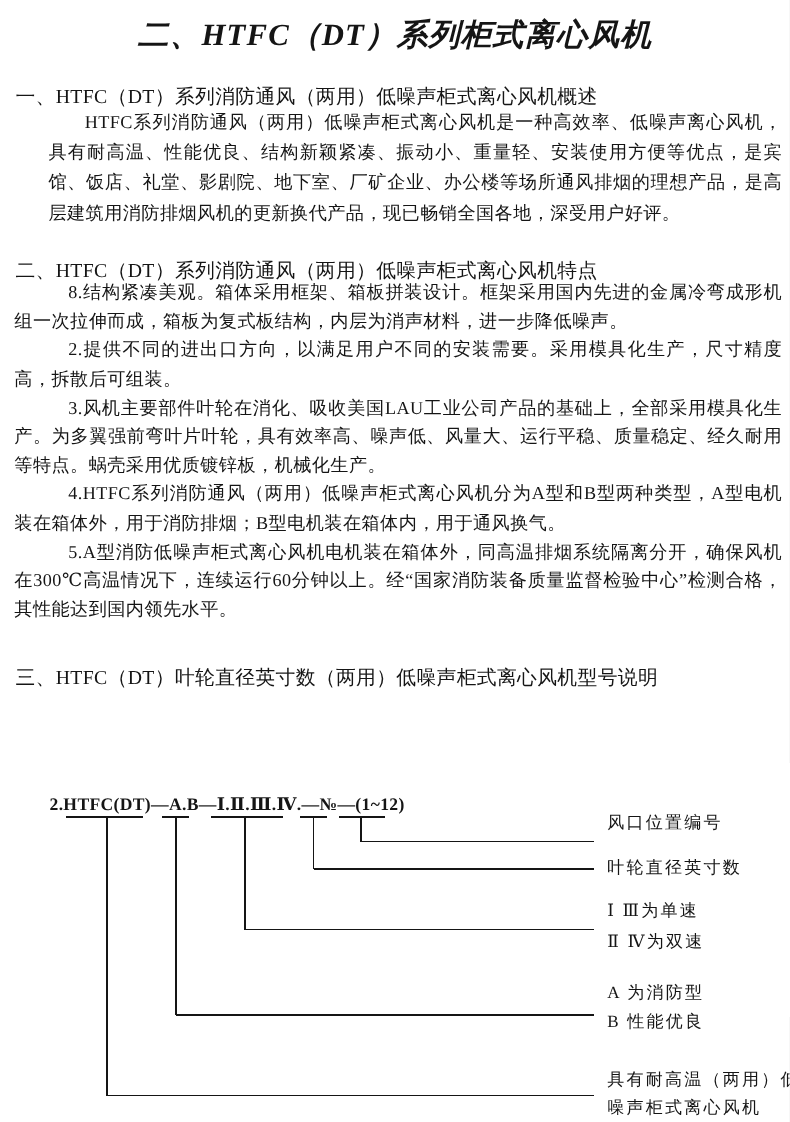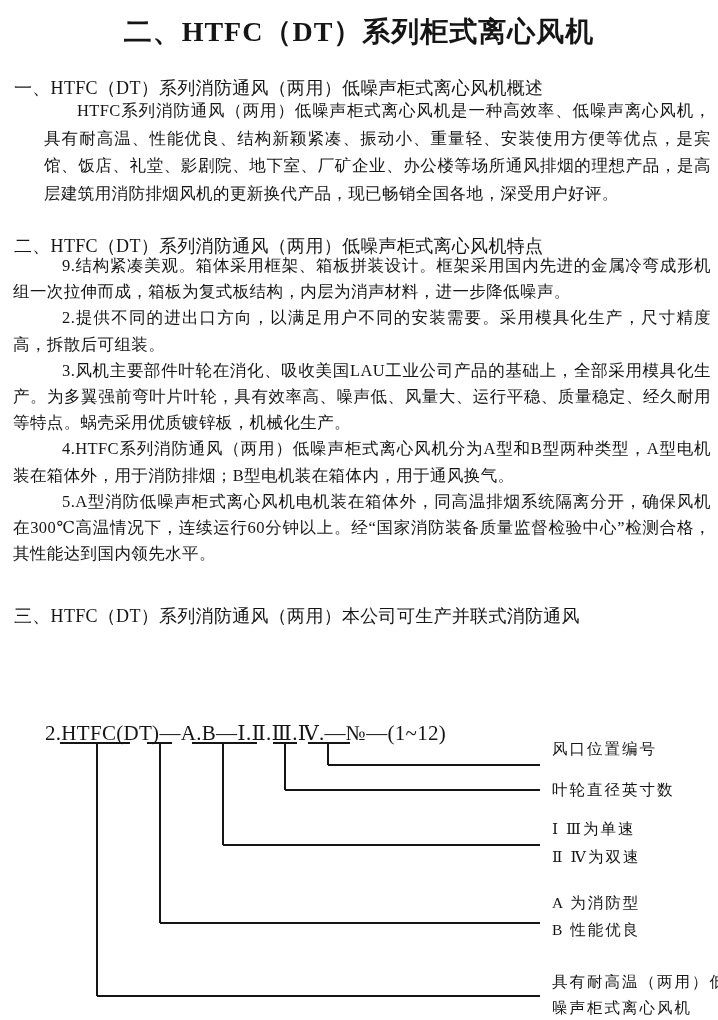--- a/index.html
+++ b/index.html
@@ -15,20 +15,21 @@
   }
   .main-title {
     position: absolute;
     top: 13px; left: 0;
     width: 718px;
     margin: 0;
     text-align: center;
     font-size: 28px;
     font-weight: 700;
     letter-spacing: 1px;
+    font-style: italic;
   }
   .sec-h {
     position: absolute;
     left: 6px; right: 6px;
     margin: 8px;
     font-size: 18px;
     font-weight: 400;
     letter-spacing: 0.3px;
     white-space: nowrap;
   }
@@ -63,23 +64,24 @@
   }
   .diagram {
     position: absolute;
     top: 712px; left: 0;
     width: 718px; height: 308px;
   }
   .diagram svg { position: absolute; top: 0; left: 0; }
   .model-code {
     position: absolute;
     top: 9px; left: 45px;
-    font-size: 21px;
+    font-size: 16px;
     letter-spacing: 0.3px;
     white-space: nowrap;
+    font-weight: bold;
   }
   .dlabel {
     position: absolute;
     left: 552px;
     height: 18px;
     line-height: 18px;
     font-size: 15.5px;
     letter-spacing: 2px;
     white-space: nowrap;
   }
@@ -97,28 +99,28 @@
 
 <div class="page">
 
   <h1 class="main-title">二、HTFC（DT）系列柜式离心风机</h1>
 
   <h2 class="sec-h sec-h-1">一、HTFC（DT）系列消防通风（两用）低噪声柜式离心风机概述</h2>
   <p class="para p1">HTFC系列消防通风（两用）低噪声柜式离心风机是一种高效率、低噪声离心风机，具有耐高温、性能优良、结构新颖紧凑、振动小、重量轻、安装使用方便等优点，是宾馆、饭店、礼堂、影剧院、地下室、厂矿企业、办公楼等场所通风排烟的理想产品，是高层建筑用消防排烟风机的更新换代产品，现已畅销全国各地，深受用户好评。</p>
 
   <h2 class="sec-h sec-h-2">二、HTFC（DT）系列消防通风（两用）低噪声柜式离心风机特点</h2>
   <div class="items">
-    <p class="item">9.结构紧凑美观。箱体采用框架、箱板拼装设计。框架采用国内先进的金属冷弯成形机组一次拉伸而成，箱板为复式板结构，内层为消声材料，进一步降低噪声。</p>
+    <p class="item">8.结构紧凑美观。箱体采用框架、箱板拼装设计。框架采用国内先进的金属冷弯成形机组一次拉伸而成，箱板为复式板结构，内层为消声材料，进一步降低噪声。</p>
     <p class="item">2.提供不同的进出口方向，以满足用户不同的安装需要。采用模具化生产，尺寸精度高，拆散后可组装。</p>
     <p class="item">3.风机主要部件叶轮在消化、吸收美国LAU工业公司产品的基础上，全部采用模具化生产。为多翼强前弯叶片叶轮，具有效率高、噪声低、风量大、运行平稳、质量稳定、经久耐用等特点。蜗壳采用优质镀锌板，机械化生产。</p>
     <p class="item">4.HTFC系列消防通风（两用）低噪声柜式离心风机分为A型和B型两种类型，A型电机装在箱体外，用于消防排烟；B型电机装在箱体内，用于通风换气。</p>
     <p class="item">5.A型消防低噪声柜式离心风机电机装在箱体外，同高温排烟系统隔离分开，确保风机在300℃高温情况下，连续运行60分钟以上。经“国家消防装备质量监督检验中心”检测合格，其性能达到国内领先水平。</p>
   </div>
 
-  <h2 class="sec-h sec-h-3">三、HTFC（DT）系列消防通风（两用）本公司可生产并联式消防通风</h2>
+  <h2 class="sec-h sec-h-3">三、HTFC（DT）叶轮直径英寸数（两用）低噪声柜式离心风机型号说明</h2>
 
   <div class="diagram">
     <svg width="718" height="308" viewBox="0 0 718 308" stroke="#151515" stroke-width="1.6" shape-rendering="crispEdges">
 
       <line x1="60" y1="31" x2="130" y2="31"></line>
       <line x1="147" y1="31" x2="172" y2="31"></line>
       <line x1="192" y1="31" x2="257" y2="31"></line>
       <line x1="273" y1="31" x2="297" y2="31"></line>
       <line x1="308" y1="31" x2="350" y2="31"></line>
 

